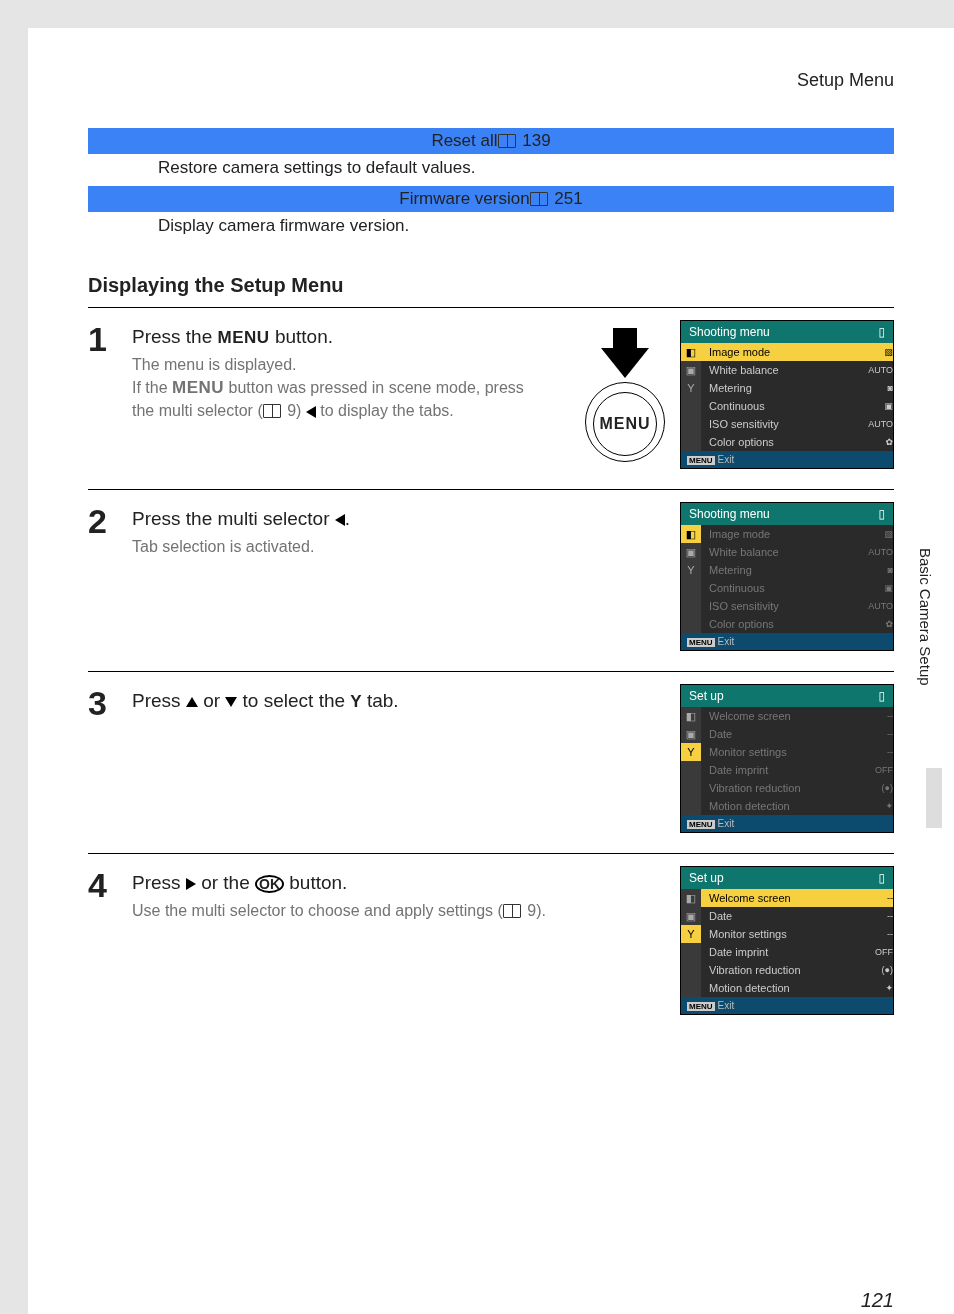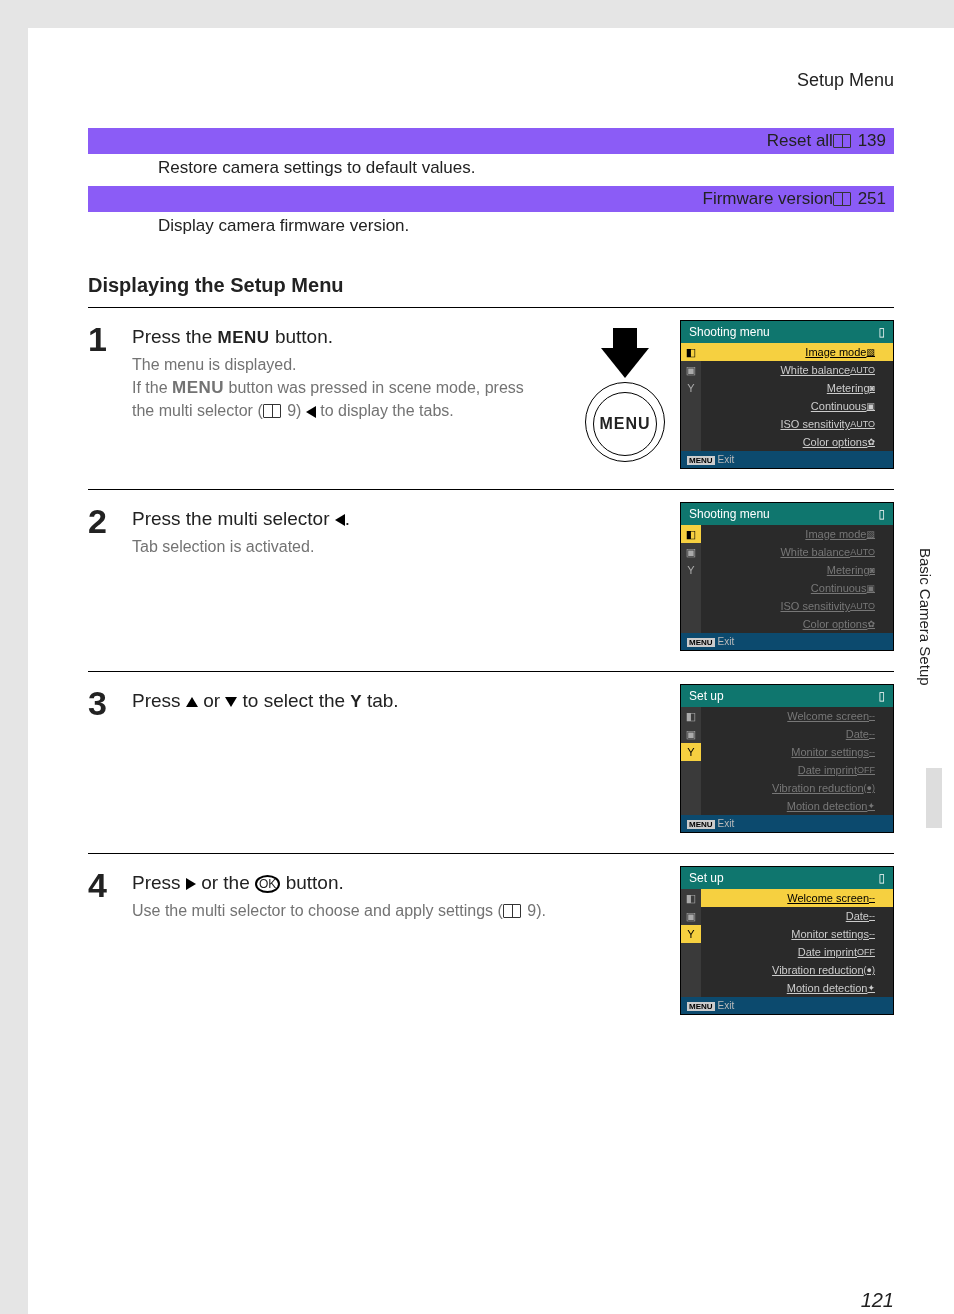--- a/index.html
+++ b/index.html
@@ -18,23 +18,23 @@
     border-left:28px solid #e5e5e5;
     border-top:28px solid #e5e5e5;
   }
   .header-right {
     position:absolute;
     top:42px; right:60px;
     font-size:18px;
   }
   .gray-bar {
     display:flex;
-    justify-content:flex-end;
+    justify-content:center;
     align-items:center;
-    background:#8b5cf6;
+    background:#3b82f6;
     margin-top:0;
     padding:3px 8px;
     font-size:17px;
   }
   .gray-bar .ref { white-space:nowrap; }
   .desc-line {
     padding:4px 8px 8px 70px;
     font-size:17px;
   }
   h3 {
@@ -75,21 +75,21 @@
     width:16px;height:12px;border:1px solid #333;border-radius:1px;
     vertical-align:middle;margin-right:2px;position:relative;top:-1px;
   }
   .book-icon:before{content:"";position:absolute;left:50%;top:0;bottom:0;border-left:1px solid #333;}
   .tri-left{display:inline-block;width:0;height:0;border-top:6px solid transparent;border-bottom:6px solid transparent;border-right:10px solid #000;vertical-align:middle;}
   .tri-right{display:inline-block;width:0;height:0;border-top:6px solid transparent;border-bottom:6px solid transparent;border-left:10px solid #000;vertical-align:middle;}
   .tri-up{display:inline-block;width:0;height:0;border-left:6px solid transparent;border-right:6px solid transparent;border-bottom:10px solid #000;vertical-align:middle;}
   .tri-down{display:inline-block;width:0;height:0;border-left:6px solid transparent;border-right:6px solid transparent;border-top:10px solid #000;vertical-align:middle;}
   .menu-word{font-family:Arial,sans-serif;font-weight:bold;letter-spacing:0.5px;font-size:17px;}
   .wrench{display:inline-block;font-weight:bold;font-size:17px;vertical-align:middle;}
-  .ok-circle{display:inline-block;border:2px solid #000;border-radius:50%;font-size:12px;font-weight:normal;padding:0 2px;line-height:14px;vertical-align:middle;}
+  .ok-circle{display:inline-block;border:2px solid #000;border-radius:50%;font-size:14px;font-weight:bold;padding:0 2px;line-height:14px;vertical-align:middle;}
 
   
   .menu-button-wrap{
     width:90px;text-align:center;margin-right:10px;
   }
   .arrow-down-big{width:0;height:0;border-left:24px solid transparent;border-right:24px solid transparent;border-top:30px solid #000;margin:0 auto;position:relative;}
   .arrow-down-big:before{content:"";position:absolute;top:-50px;left:-12px;width:24px;height:22px;background:#000;}
   .menu-circle{
     width:78px;height:78px;border:1.5px solid #000;border-radius:50%;
     margin:4px auto 0 auto;display:flex;align-items:center;justify-content:center;
@@ -115,22 +115,22 @@
   .cam-body{display:flex;}
   .cam-tabs{
     width:20px;background:#3a3a3a;display:flex;flex-direction:column;
   }
   .cam-tab{
     height:18px;display:flex;align-items:center;justify-content:center;font-size:11px;color:#aaa;
   }
   .cam-tab.sel{background:#f6d040;color:#000;}
   .cam-list{flex:1;}
   .cam-row{
-    display:flex;justify-content:flex-end;align-items:center;
-    padding:2px 18px 2px 8px;height:14px;text-decoration:underline;
+    display:flex;justify-content:space-between;align-items:center;
+    padding:2px 0 2px 8px;height:14px;
   }
   .cam-row.highlight{background:#f6d040;color:#000;}
   .cam-row .val{font-size:9px;}
   .cam-footer{background:#0c4a6e;padding:3px 6px;font-size:10px;color:#bbb;}
   .cam-footer .mbox{background:#ccc;color:#000;font-size:8px;font-weight:bold;padding:0 2px;margin-right:3px;}
 
   
   .side-label{
     position:absolute;
     right:20px;top:520px;

